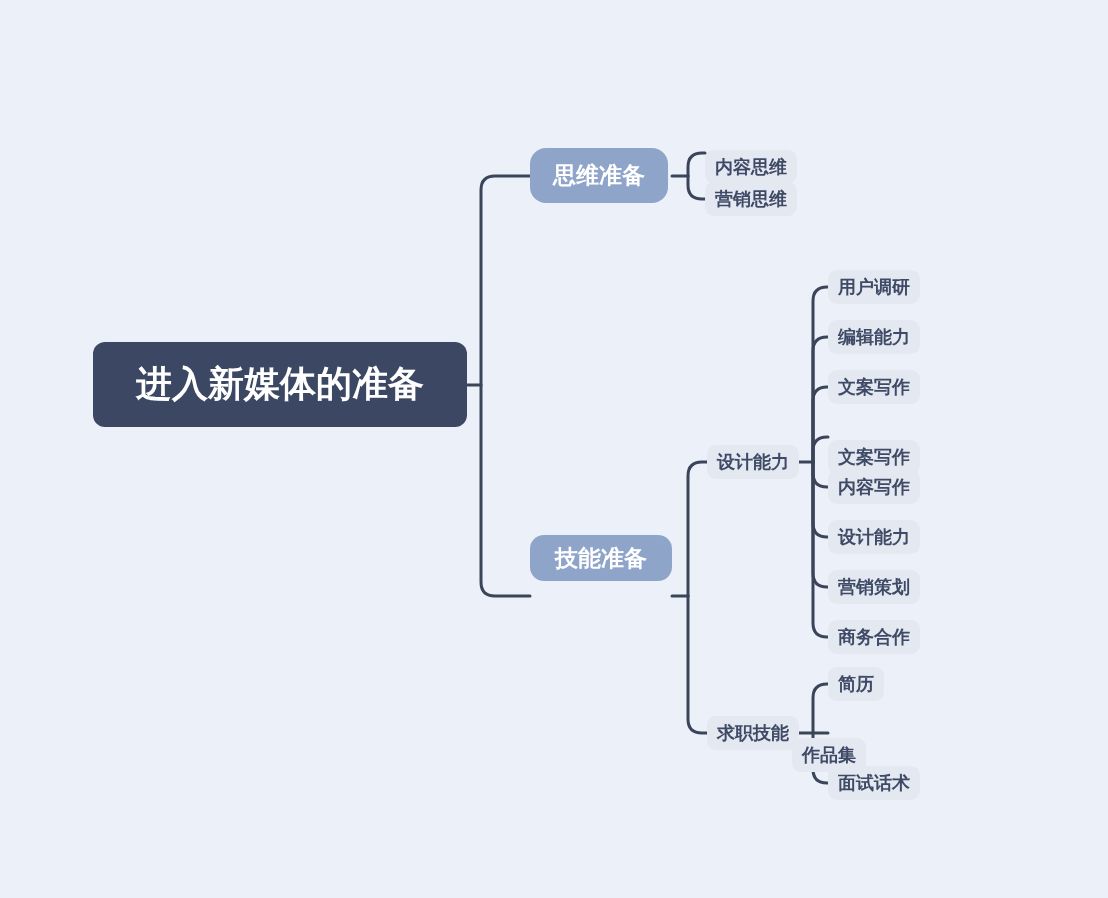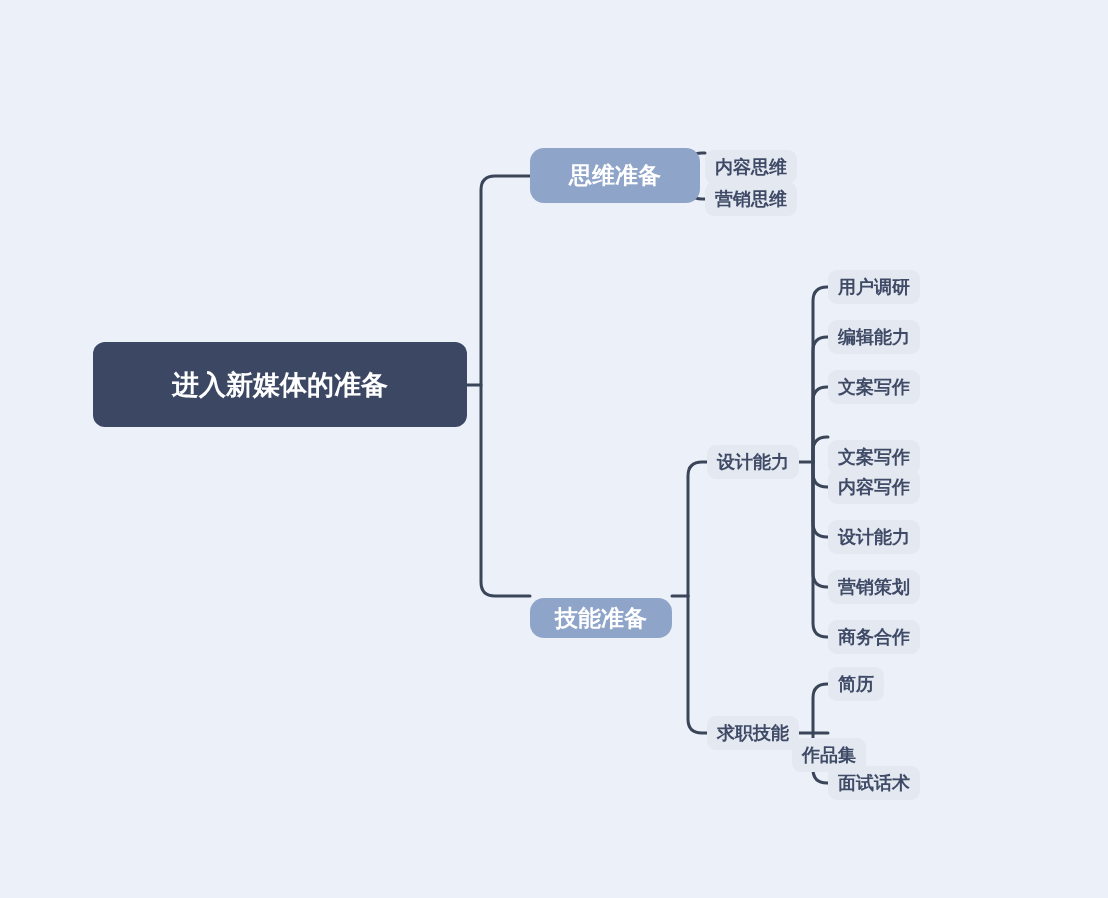--- a/index.html
+++ b/index.html
@@ -42,21 +42,21 @@
     display: flex;
     align-items: center;
     justify-content: center;
     box-sizing: border-box;
     white-space: nowrap;
     cursor: default;
   }
   .node.root {
     background: var(--root-bg);
     color: var(--root-text);
-    font-size: 27px;
+    font-size: 36px;
     font-weight: 700;
     border-radius: 12px;
   }
   .node.branch {
     background: var(--branch-bg);
     color: var(--branch-text);
     font-size: 23px;
     font-weight: 700;
     border-radius: 14px;
   }
@@ -100,27 +100,27 @@
     <path d="M813 462 V623 Q813 637 827 637 H828"></path>
 
     <path d="M799 733 H813"></path>
     <path d="M813 733 V698 Q813 684 827 684 H828"></path>
     <path d="M813 733 H828"></path>
     <path d="M813 733 V769 Q813 783 827 783 H828"></path>
   </svg>
 
   <div class="node root" style="left:93px; top:342px; width:374px; height:85px;">进入新媒体的准备</div>
 
-  <div class="node branch" style="left:530px; top:148px; width:170px; height:55px;">思维准备</div>
+  <div class="node branch" style="left:530px; top:148px; width:138px; height:55px;border-radius:16px;">思维准备</div>
 
   <div class="node sub" style="left:705px; top:150px;">内容思维</div>
 
   <div class="node sub" style="left:705px; top:182px;">营销思维</div>
 
-  <div class="node branch" style="left:530px; top:598px; width:142px; height:40px;font-family:Liberation Serif, serif;">技能准备</div>
+  <div class="node branch" style="left:530px; top:535px; width:142px; height:46px;font-family:Liberation Serif, serif;">技能准备</div>
 
   <div class="node sub" style="left:707px; top:445px;">设计能力</div>
 
   <div class="node sub" style="left:828px; top:270px;">用户调研</div>
 
   <div class="node sub" style="left:828px; top:320px;">编辑能力</div>
 
   <div class="node sub" style="left:828px; top:370px;">文案写作</div>
 
   <div class="node sub" style="left:828px; top:420px;margin-top:20px;">文案写作</div>

